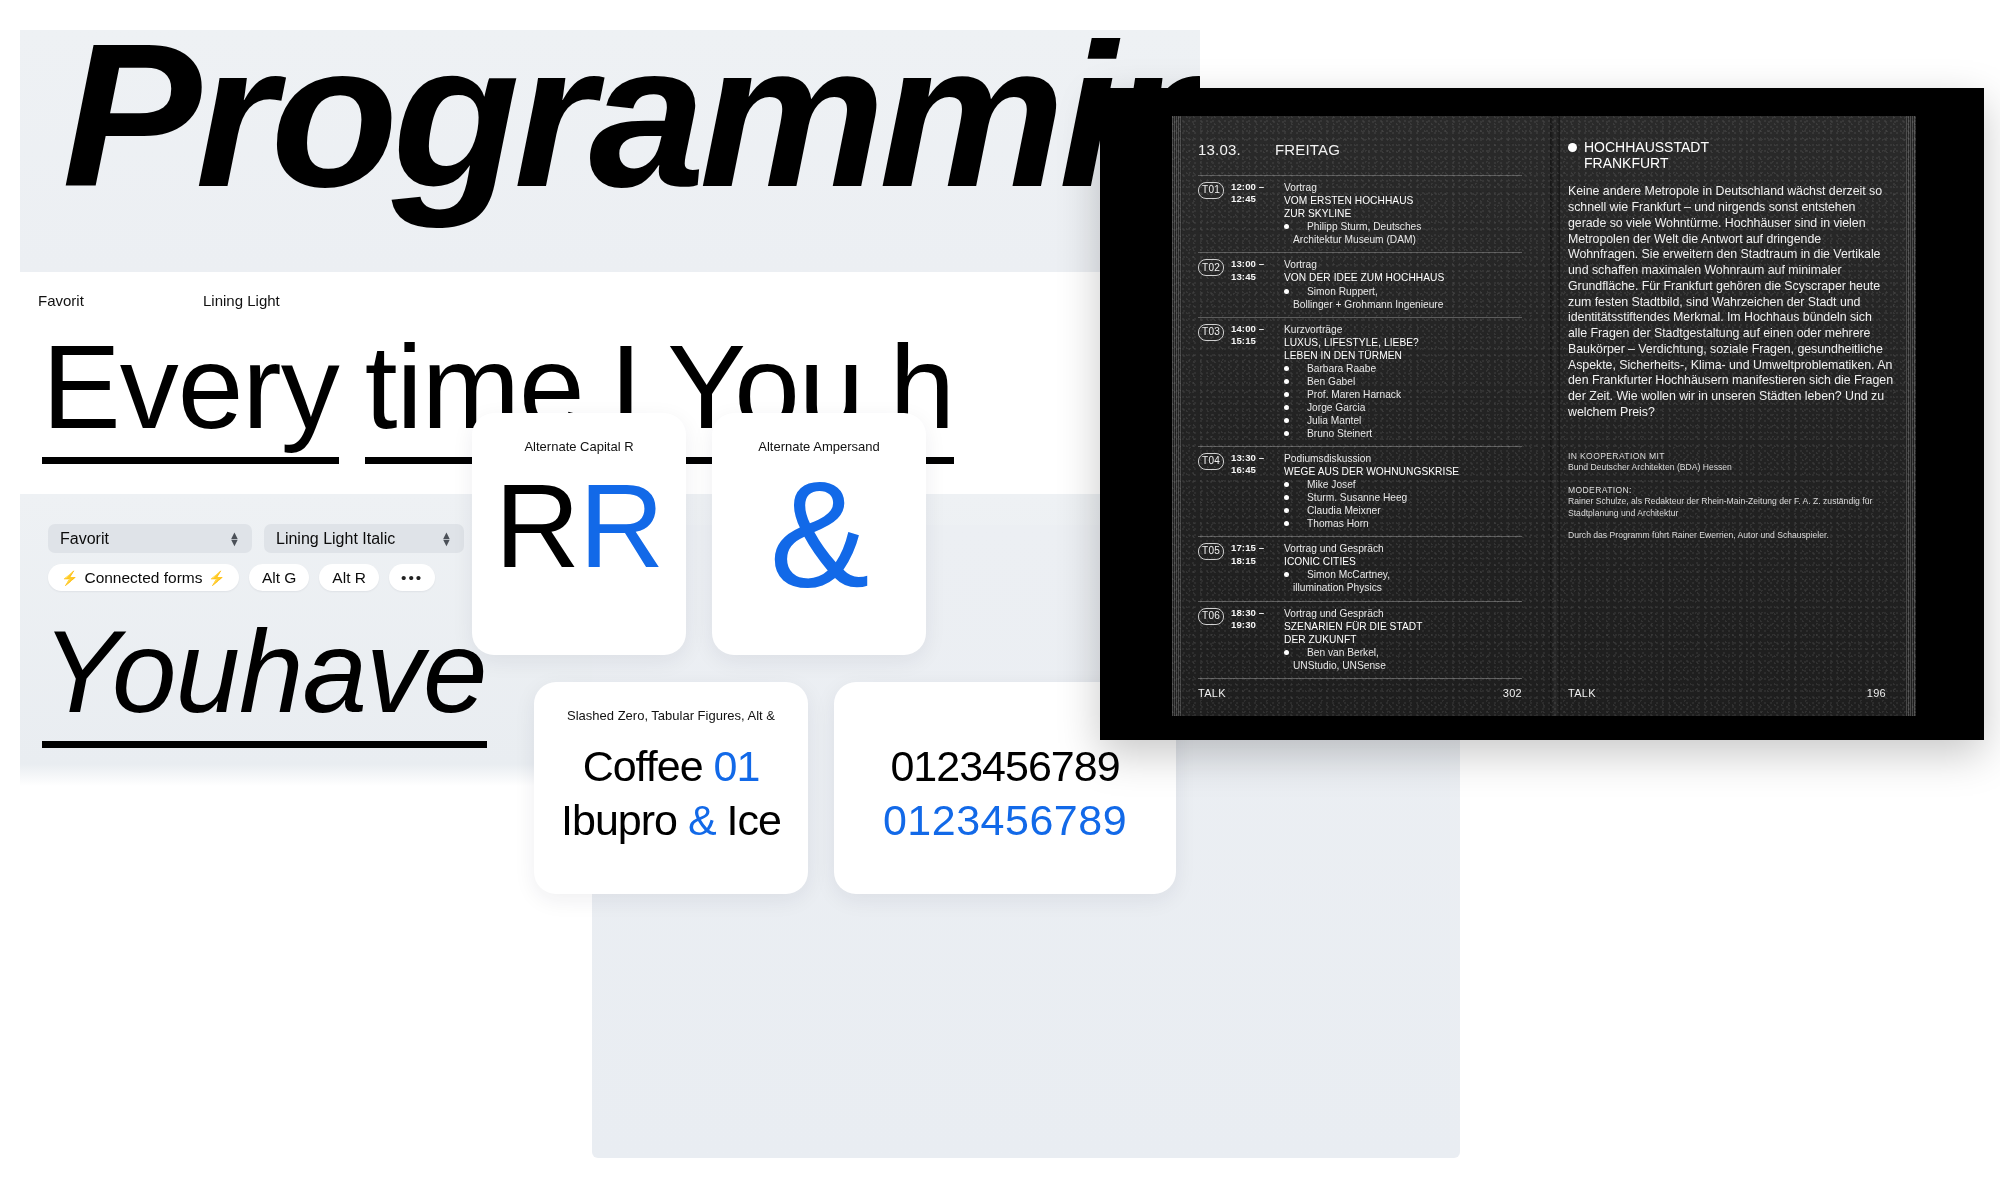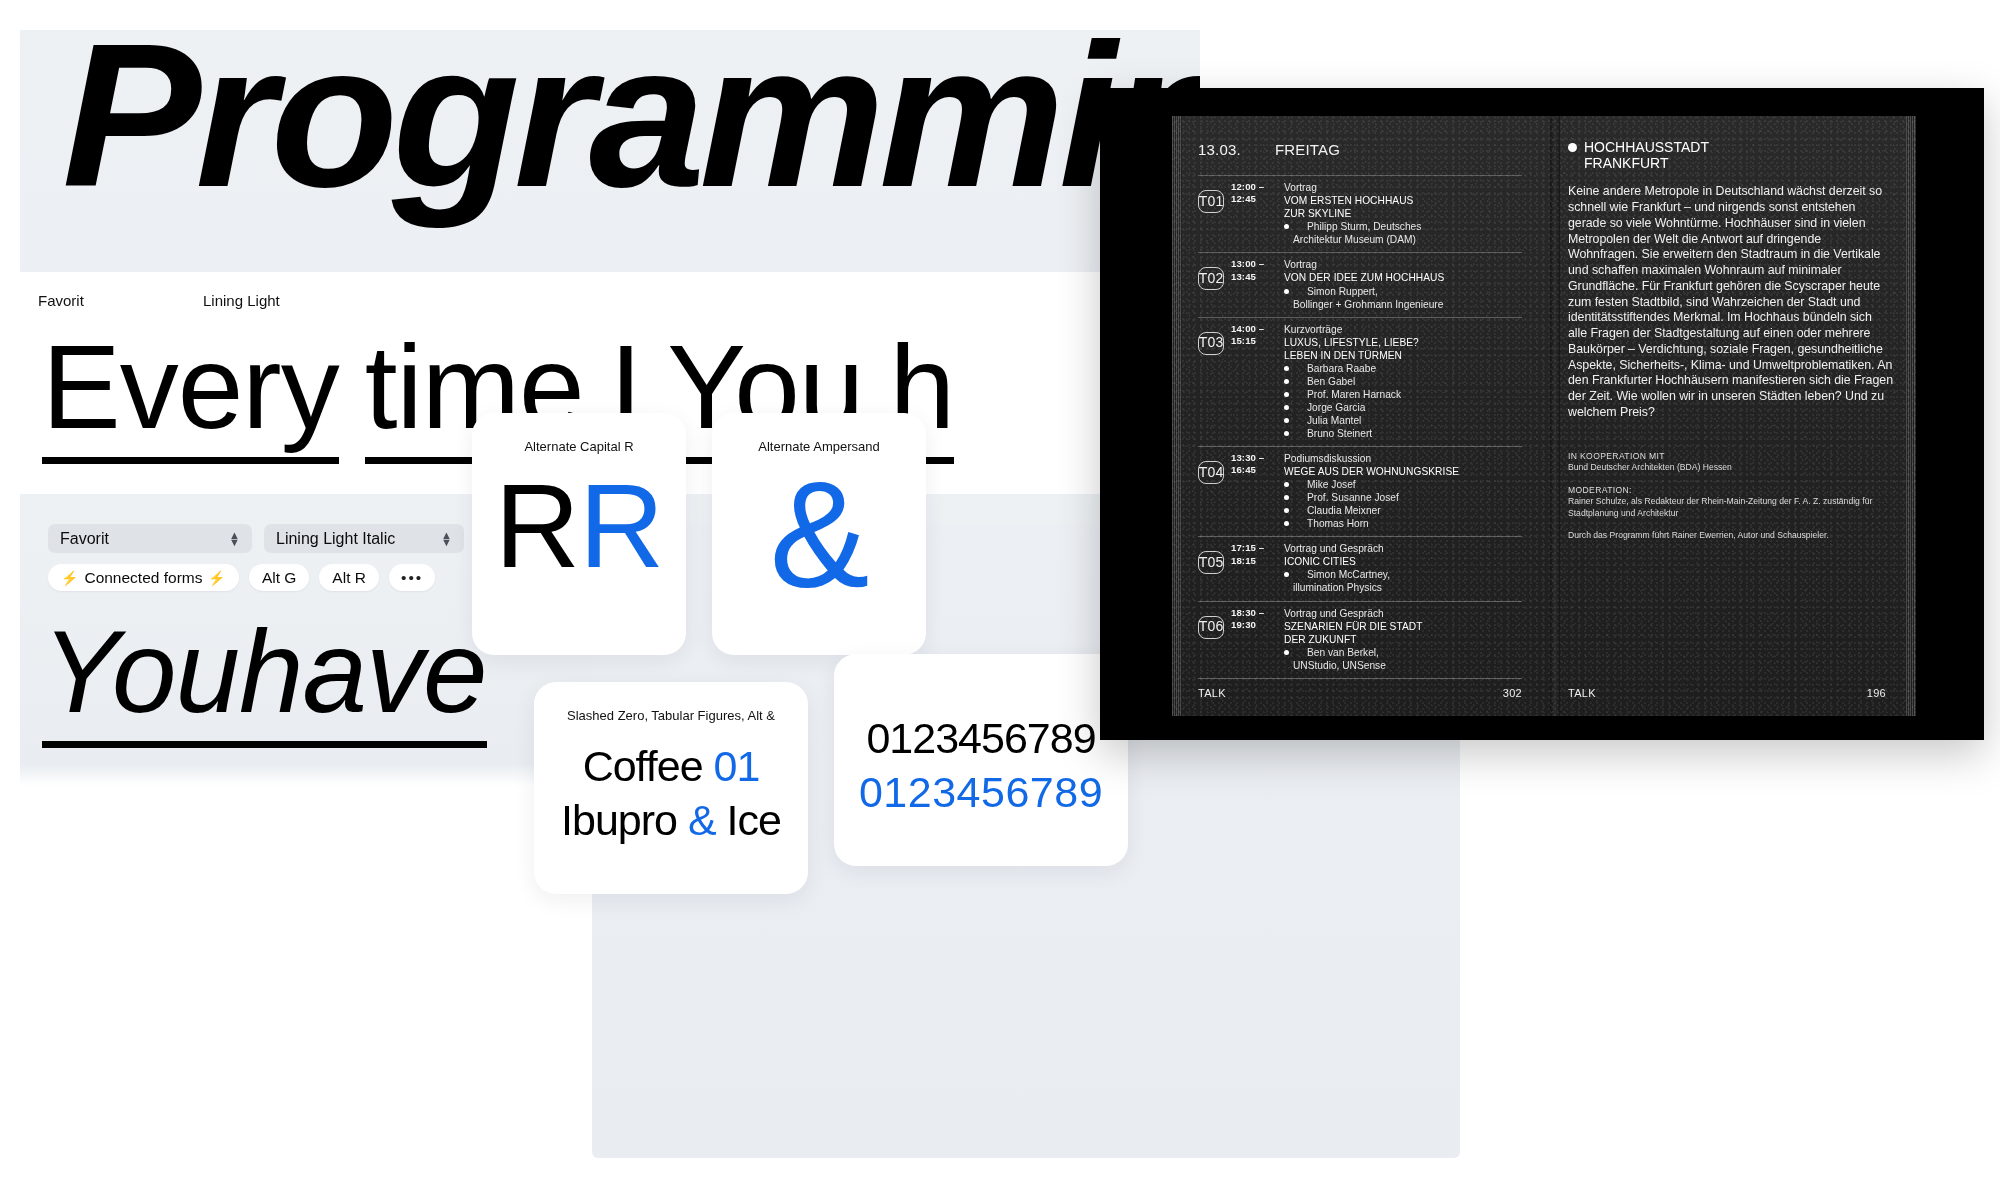--- a/index.html
+++ b/index.html
@@ -165,21 +165,21 @@
     font-weight: 400;
     color: #000;
     letter-spacing: -1px;
   }
   .blue { color: #1269e8; }
 
   
   #card-altR   { left: 472px; top: 413px; width: 214px; height: 242px; }
   #card-altAmp { left: 712px; top: 413px; width: 214px; height: 242px; }
   #card-zero   { left: 534px; top: 682px; width: 274px; height: 212px; }
-  #card-nums   { left: 834px; top: 654px; width: 294px; height: 212px; }
+  #card-nums   { left: 834px; top: 682px; width: 342px; height: 212px; }
 
   #card-zero .glyphs, #card-nums .glyphs {
     top: 58px;
     font-size: 43px;
     line-height: 1.25;
   }
   #card-nums .row2 { font-weight: 500; letter-spacing: 0.5px; }
 
   
   .book {
@@ -231,27 +231,27 @@
   .sched { list-style: none; }
   .sched-item {
     display: flex;
     gap: 7px;
     border-top: 1px solid #5d5d5d;
     padding: 5px 0 6px 0;
   }
   .sched-item:last-child { border-bottom: 1px solid #5d5d5d; }
   .code {
     flex: 0 0 auto;
-    width: 26px; height: 23px;
+    width: 26px; height: 17px;
     border: 1px solid #cfcfcf;
     border-radius: 8px;
-    font-size: 14px;
+    font-size: 10px;
     display: flex; align-items: center; justify-content: center;
     color: #f0f0f0;
-    margin-top: 9px;
+    margin-top: 1px;
     letter-spacing: .2px;
   }
   .times {
     flex: 0 0 auto; width: 46px;
     font-size: 9.6px; font-weight: 600; letter-spacing: .1px;
     color: #f4f4f4;
   }
   .times div { white-space: nowrap; }
   .body { flex: 1 1 auto; }
   .kind { color: #eaeaea; }
@@ -472,21 +472,21 @@
               </div>
               <div class="body">
                 <div class="kind">Podiumsdiskussion</div>
                 <div class="title">WEGE AUS DER WOHNUNGSKRISE</div>
                 <div class="speaker">
                   <span class="dot"></span>
                   <span class="sp-txt">Mike Josef</span>
                 </div>
                 <div class="speaker">
                   <span class="dot"></span>
-                  <span class="sp-txt">Prof. Susanne Josef</span>
+                  <span class="sp-txt">Sturm. Susanne Heeg</span>
                 </div>
                 <div class="speaker">
                   <span class="dot"></span>
                   <span class="sp-txt">Claudia Meixner</span>
                 </div>
                 <div class="speaker">
                   <span class="dot"></span>
                   <span class="sp-txt">Thomas Horn</span>
                 </div>
               </div>

